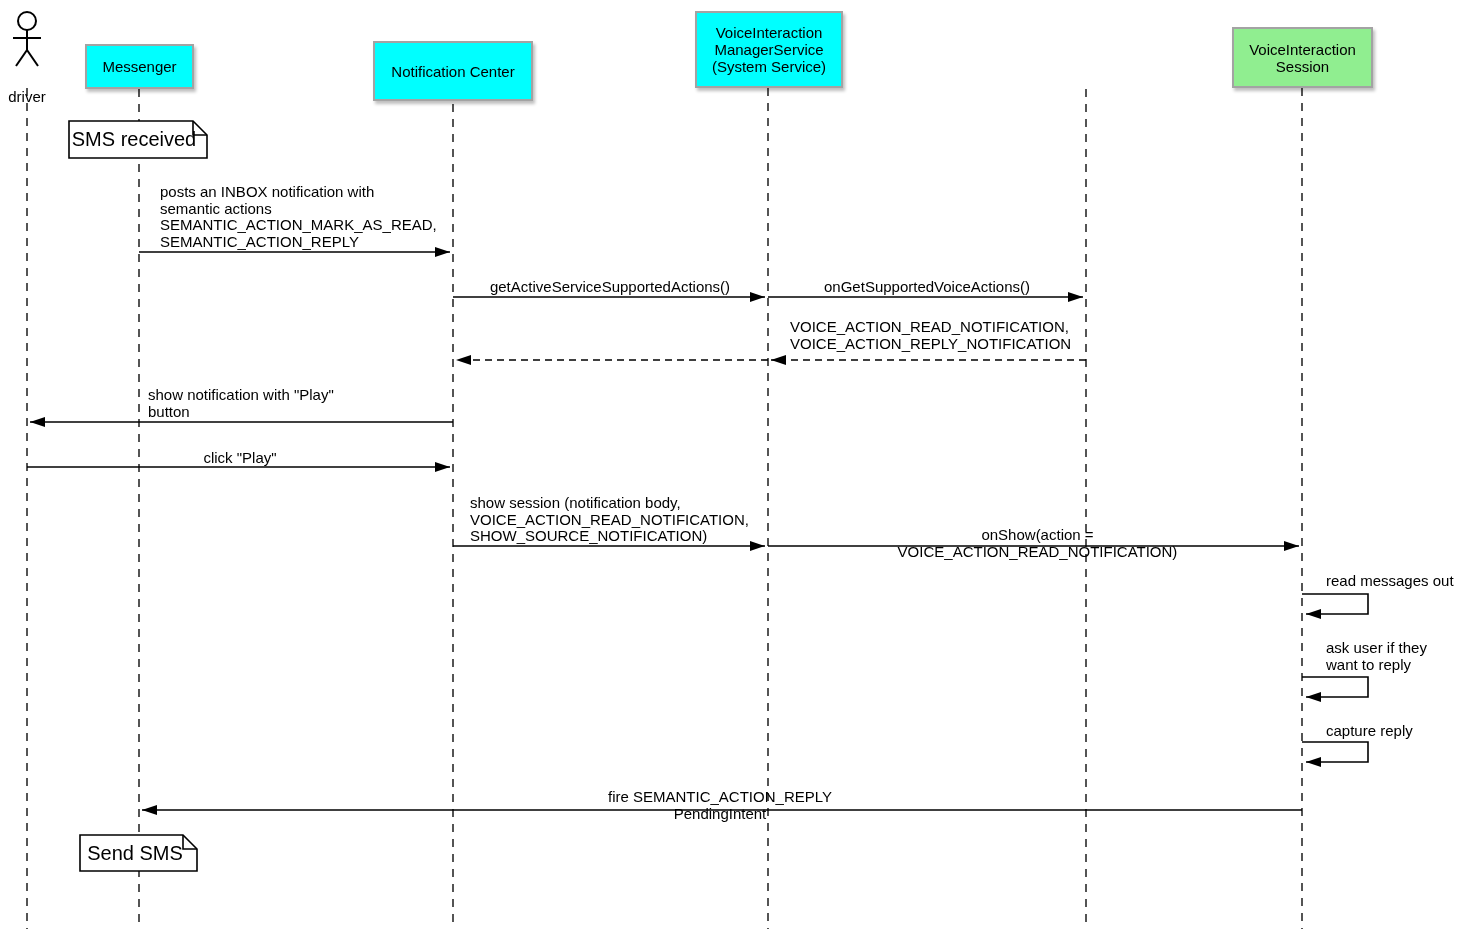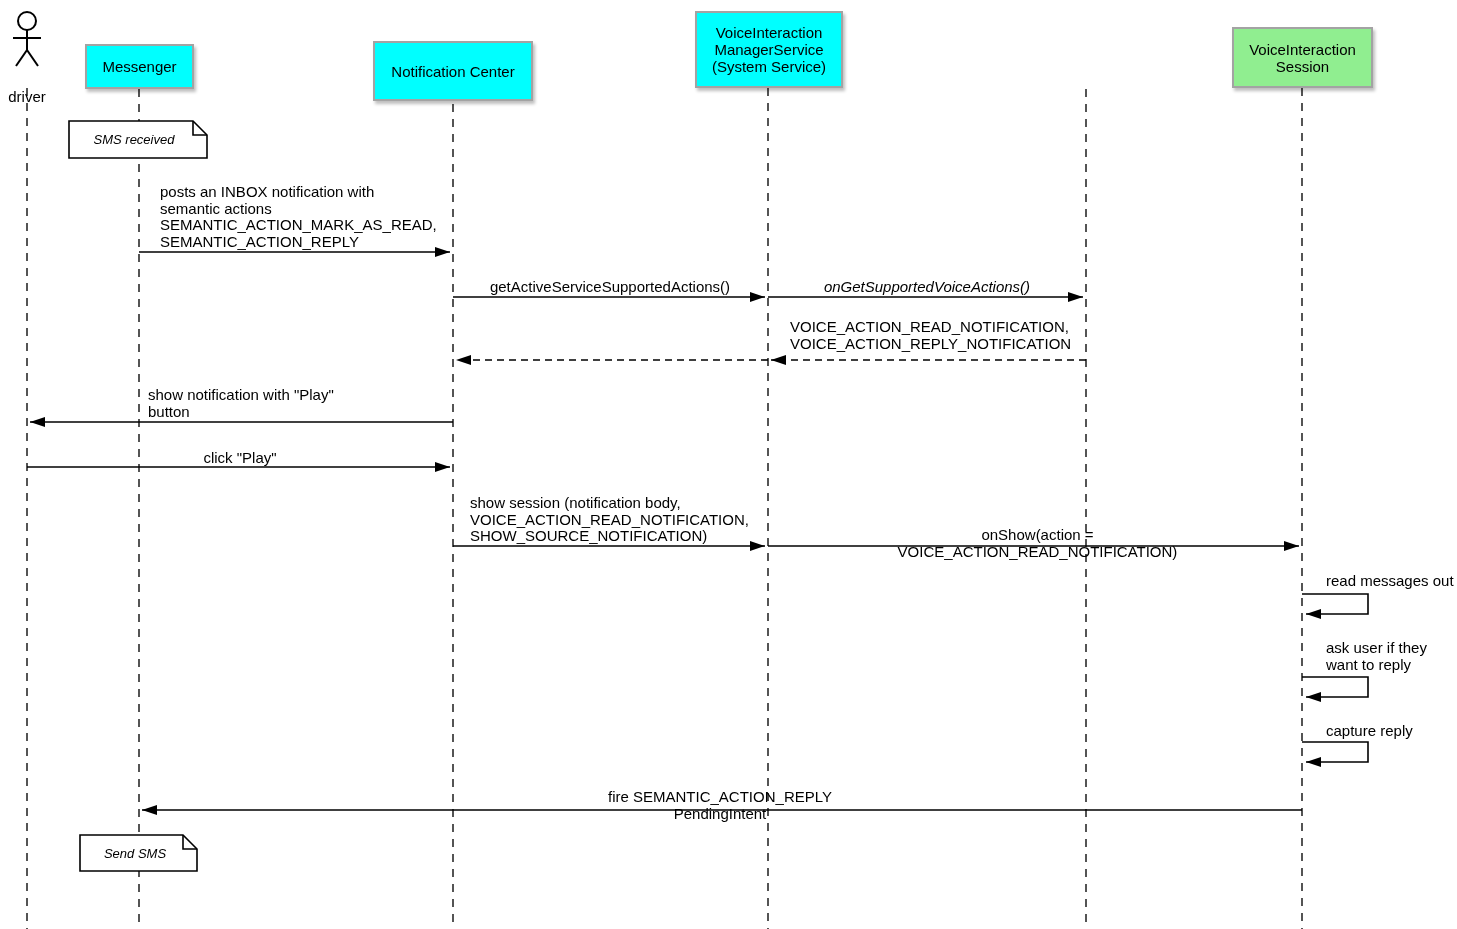--- a/index.html
+++ b/index.html
@@ -14,22 +14,21 @@
     border:2px solid #a3a3a3;box-sizing:border-box;text-align:center;
     font-size:15px;line-height:17px;white-space:pre-line;
     box-shadow:2px 3px 3px rgba(0,0,0,0.25);
   }
   .msg{
     position:absolute;font-size:15px;line-height:16.5px;white-space:pre-line;
   }
   .msg.center{text-align:center;}
   .note-label{
     position:absolute;display:flex;align-items:center;justify-content:center;
-    font-size:13px;
-    font-style:italic;
+    font-size:20px;
   }
   .actor-label{position:absolute;font-size:15px;text-align:center;}
 </style>
 </head>
 <body>
 
 <div class="diagram">
 
   <svg width="1457" height="929" viewBox="0 0 1457 929">
     <defs>
@@ -91,21 +90,21 @@
     <div class="actor-label" style="left:2px;top:68px;width:50px;margin-top:20px;">driver</div>
 
     <div class="note-label" style="left:69px;top:121px;width:130px;height:37px;">SMS received</div>
     <div class="note-label" style="left:80px;top:835px;width:110px;height:36px;">Send SMS</div>
 
     <div class="msg" style="left:160px;top:184px;width:300px;">posts an INBOX notification with
 semantic actions
 SEMANTIC_ACTION_MARK_AS_READ,
 SEMANTIC_ACTION_REPLY</div>
     <div class="msg center" style="left:460px;top:279px;width:300px;">getActiveServiceSupportedActions()</div>
-    <div class="msg center" style="left:777px;top:279px;width:300px;font-style:italic;">onGetSupportedVoiceActions()</div>
+    <div class="msg center" style="left:777px;top:279px;width:300px;">onGetSupportedVoiceActions()</div>
     <div class="msg" style="left:790px;top:319px;width:300px;">VOICE_ACTION_READ_NOTIFICATION,
 VOICE_ACTION_REPLY_NOTIFICATION</div>
     <div class="msg" style="left:148px;top:387px;width:260px;">show notification with "Play"
 button</div>
     <div class="msg center" style="left:90px;top:450px;width:300px;">click "Play"</div>
     <div class="msg" style="left:470px;top:495px;width:300px;">show session (notification body,
 VOICE_ACTION_READ_NOTIFICATION,
 SHOW_SOURCE_NOTIFICATION)</div>
     <div class="msg center" style="left:845px;top:527px;width:385px;">onShow(action = VOICE_ACTION_READ_NOTIFICATION)</div>
     <div class="msg" style="left:1326px;top:573px;width:130px;">read messages out</div>

